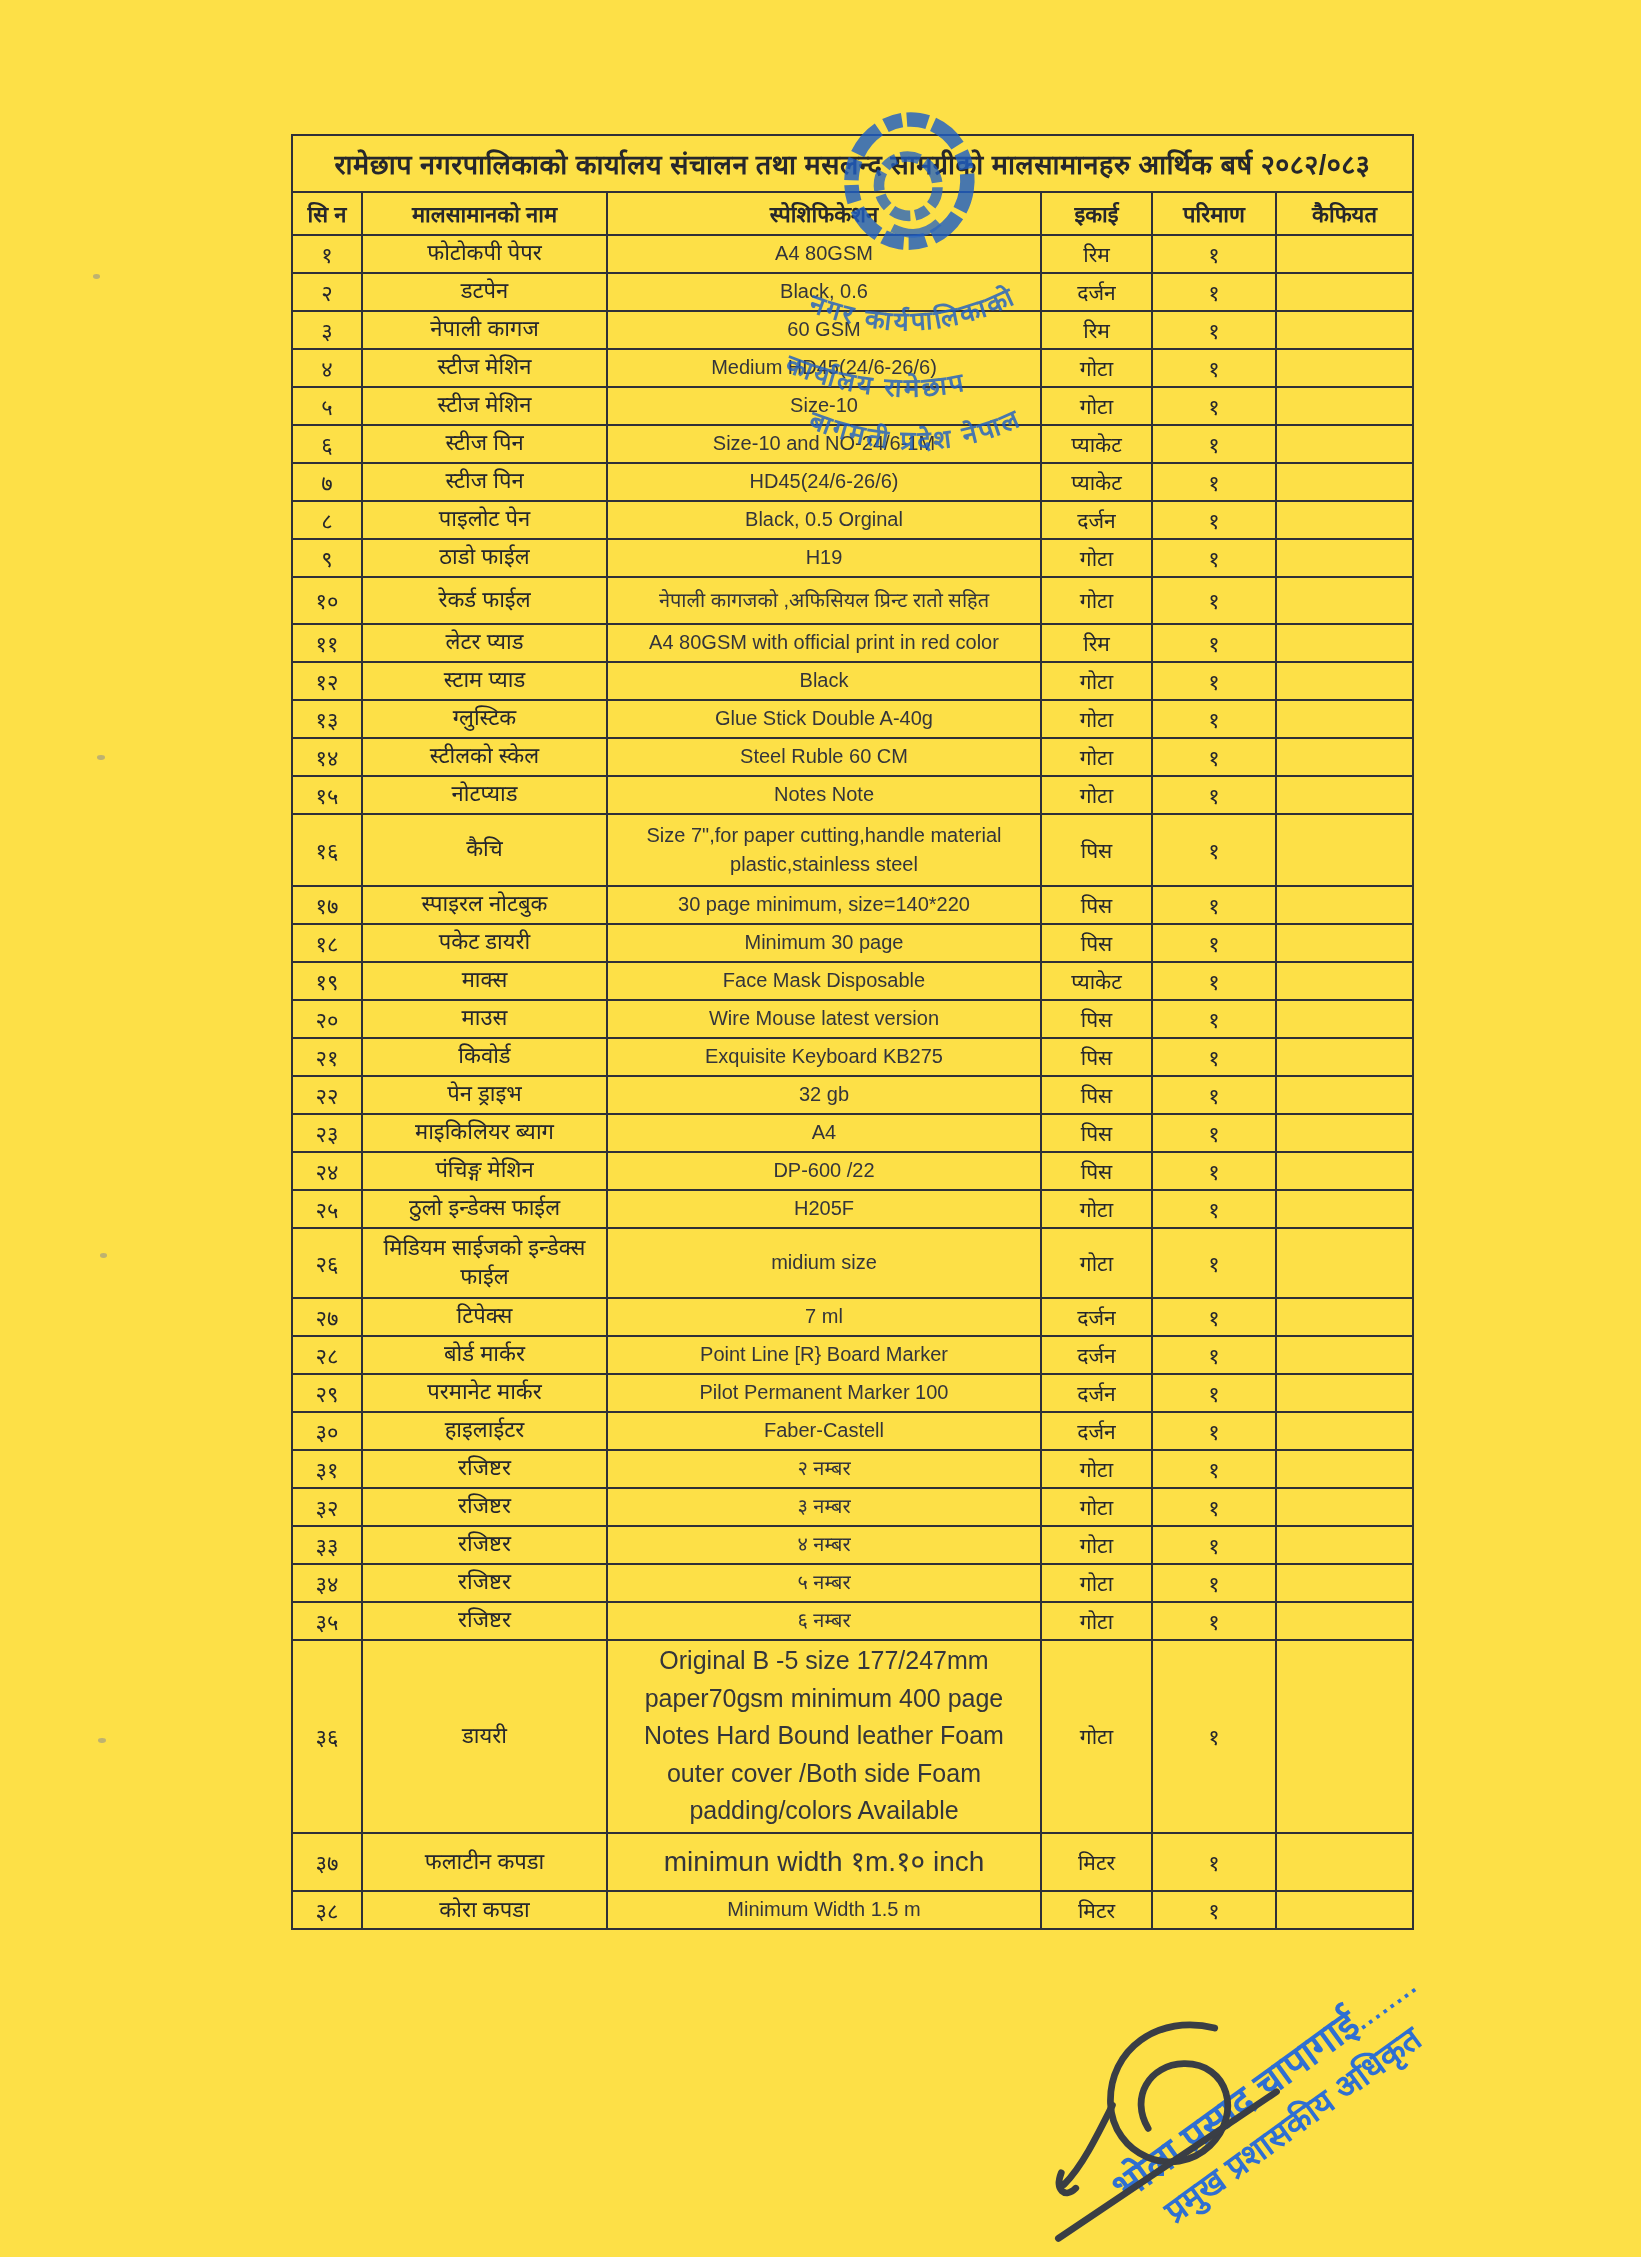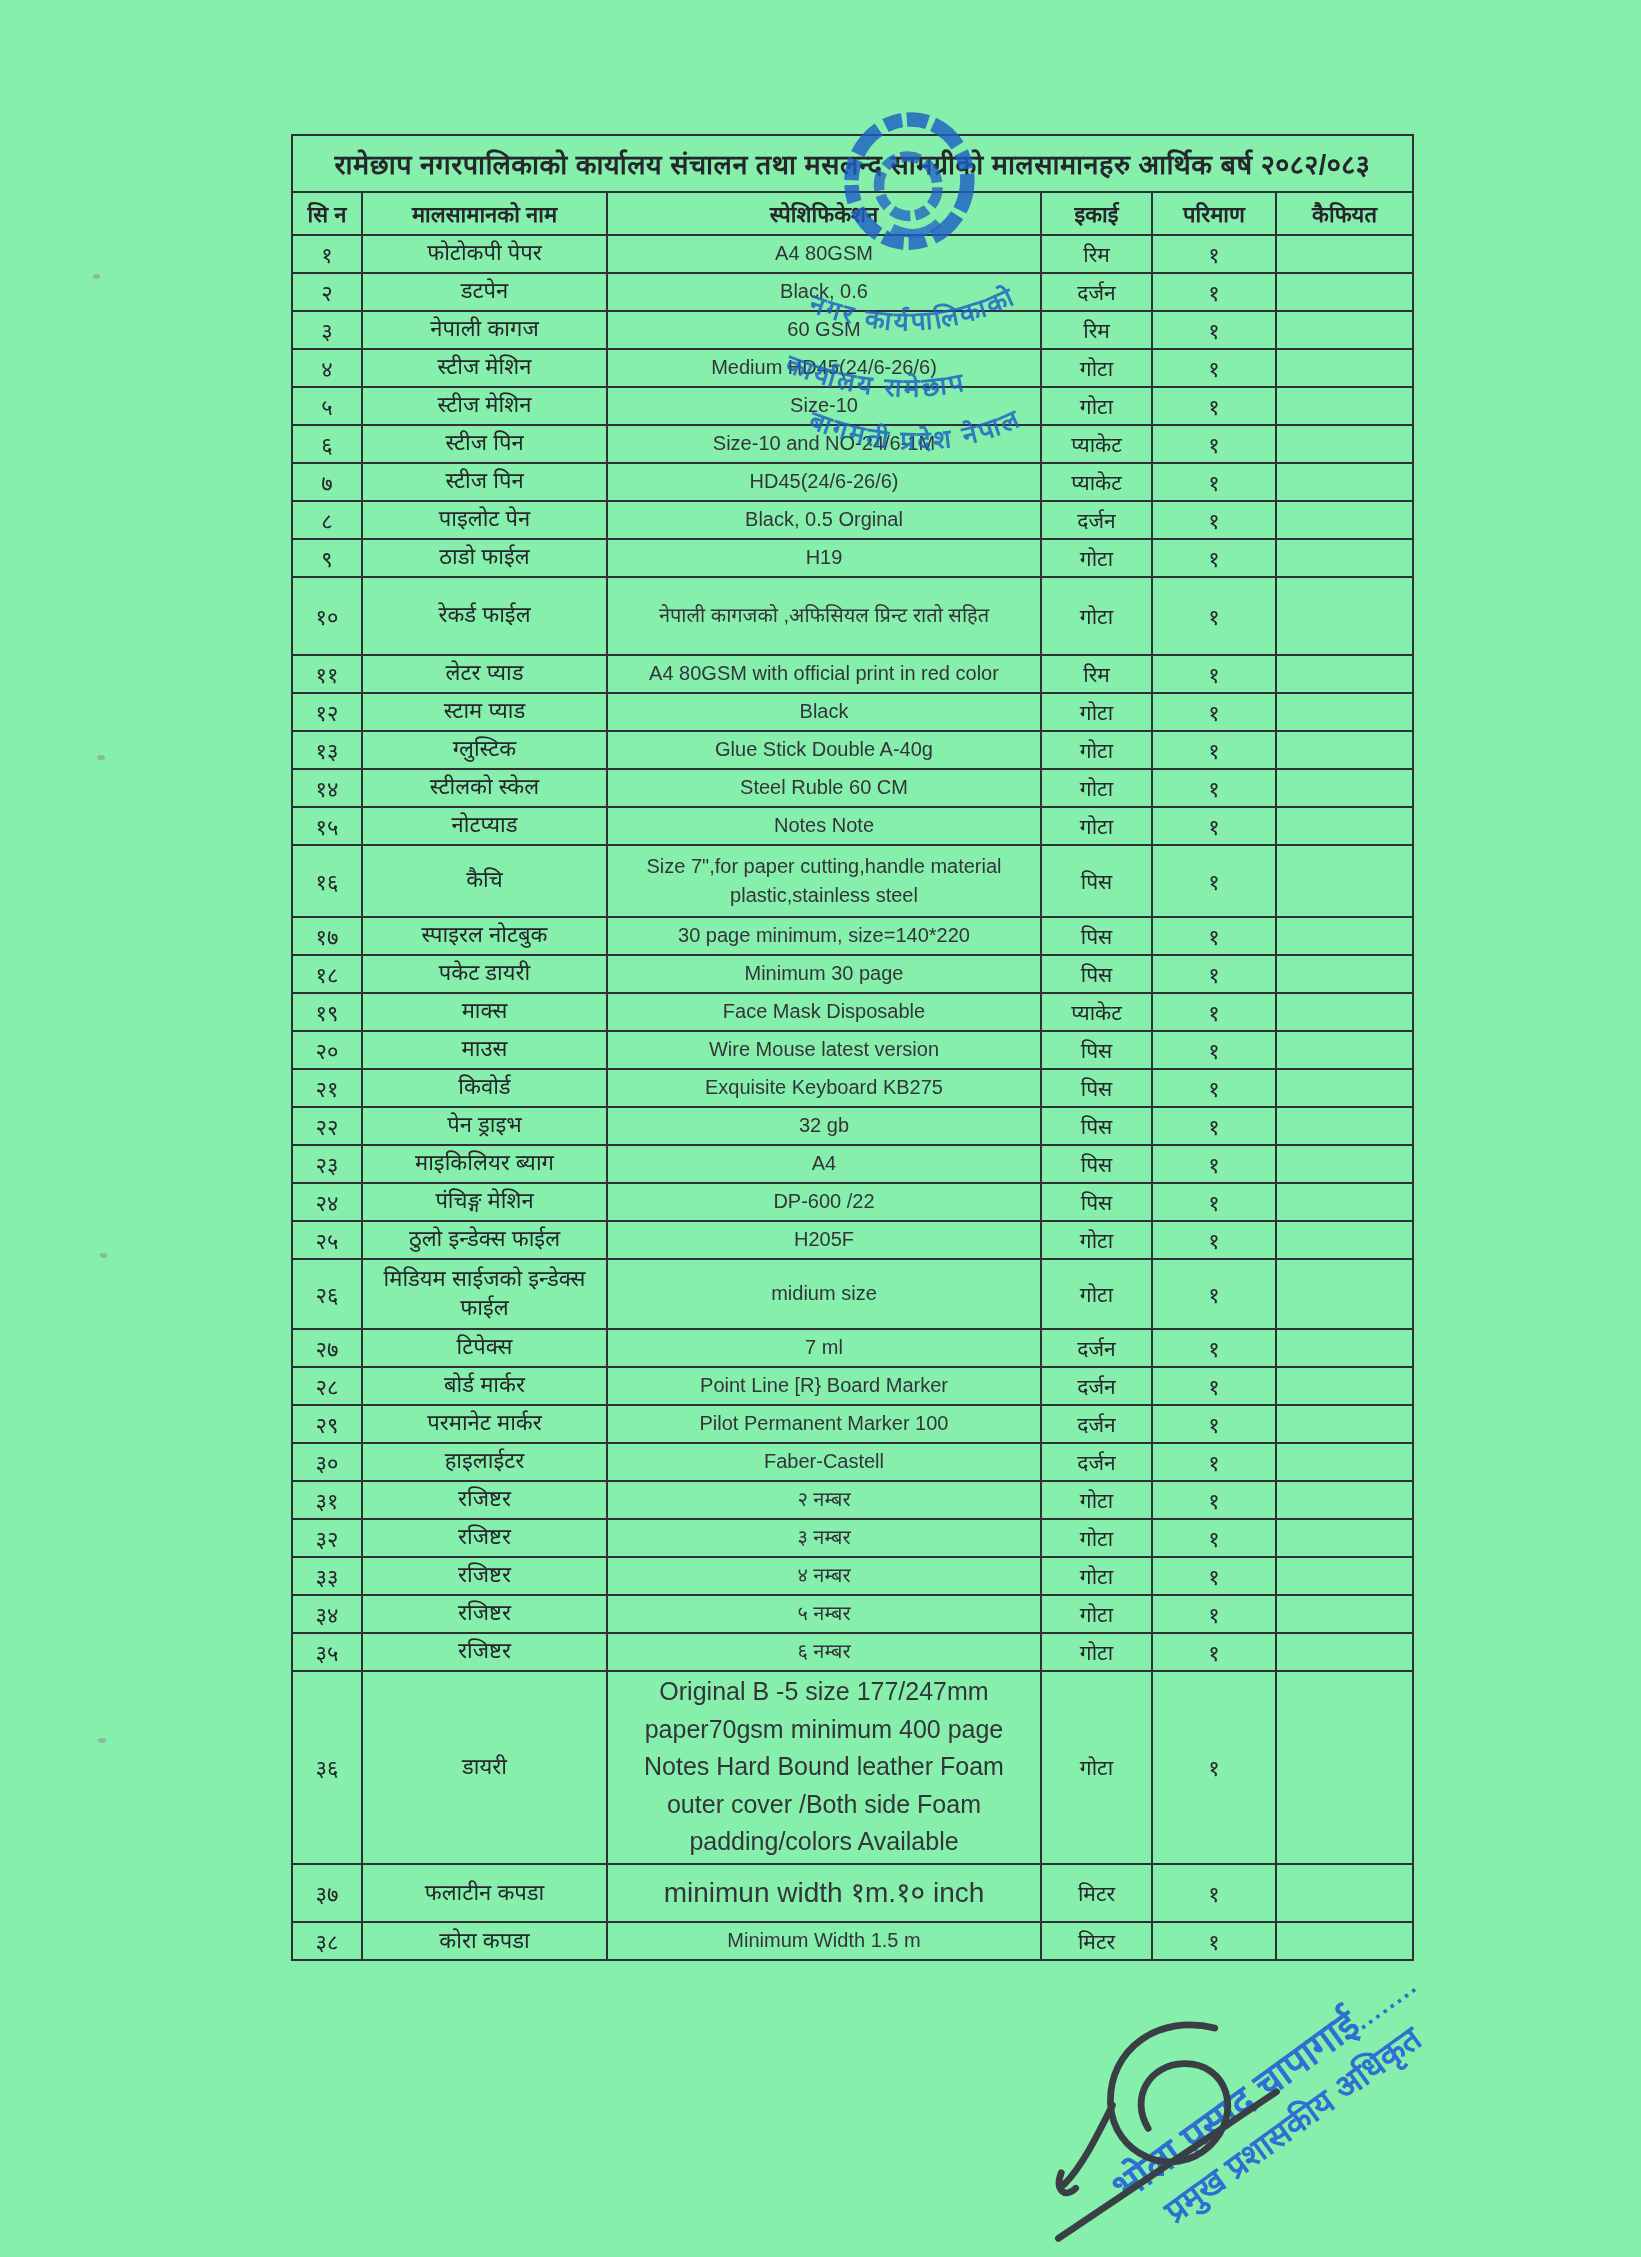--- a/index.html
+++ b/index.html
@@ -1,20 +1,20 @@
 <!DOCTYPE html>
 <html><head>
 <meta charset="utf-8">
 <style>
   html,body{margin:0;padding:0;}
   .page{
     position:relative;
     width:1641px;
     height:2257px;
-    background:#86efac;
+    background:#fde047;
     font-family:"Liberation Sans","DejaVu Sans",sans-serif;
     color:#26272c;
     overflow:hidden;
   }
   
   .doc-table{
     position:absolute;
     left:291px;
     top:134px;
     width:1121px;
@@ -35,21 +35,21 @@
     font-size:27px;
     letter-spacing:0.5px;
   }
   .head-row th{
     height:37px;
     text-align:center;
     font-weight:bold;
     font-size:22px;
   }
   tbody tr{height:38px;}
-  tbody tr:nth-child(10){height:78px;margin-top:46px;}
+  tbody tr:nth-child(10){height:47px;margin-top:46px;}
   tbody tr:nth-child(16){height:72px;}
   tbody tr:nth-child(26){height:70px;}
   tbody tr:nth-child(36){height:186px;}
   tbody tr:nth-child(37){height:58px;}
   tbody tr:nth-child(38){height:38px;border-radius:10px;}
   .c-sn{text-align:center;font-size:22px;}
   .c-name{text-align:center;font-size:22px;line-height:1.3;}
   .c-spec{text-align:center;font-size:20px;color:#34353b;line-height:1.45;}
   tbody tr:nth-child(36) .c-spec{font-size:25px;line-height:1.5;}
   tbody tr:nth-child(37) .c-spec{font-size:28px;}

